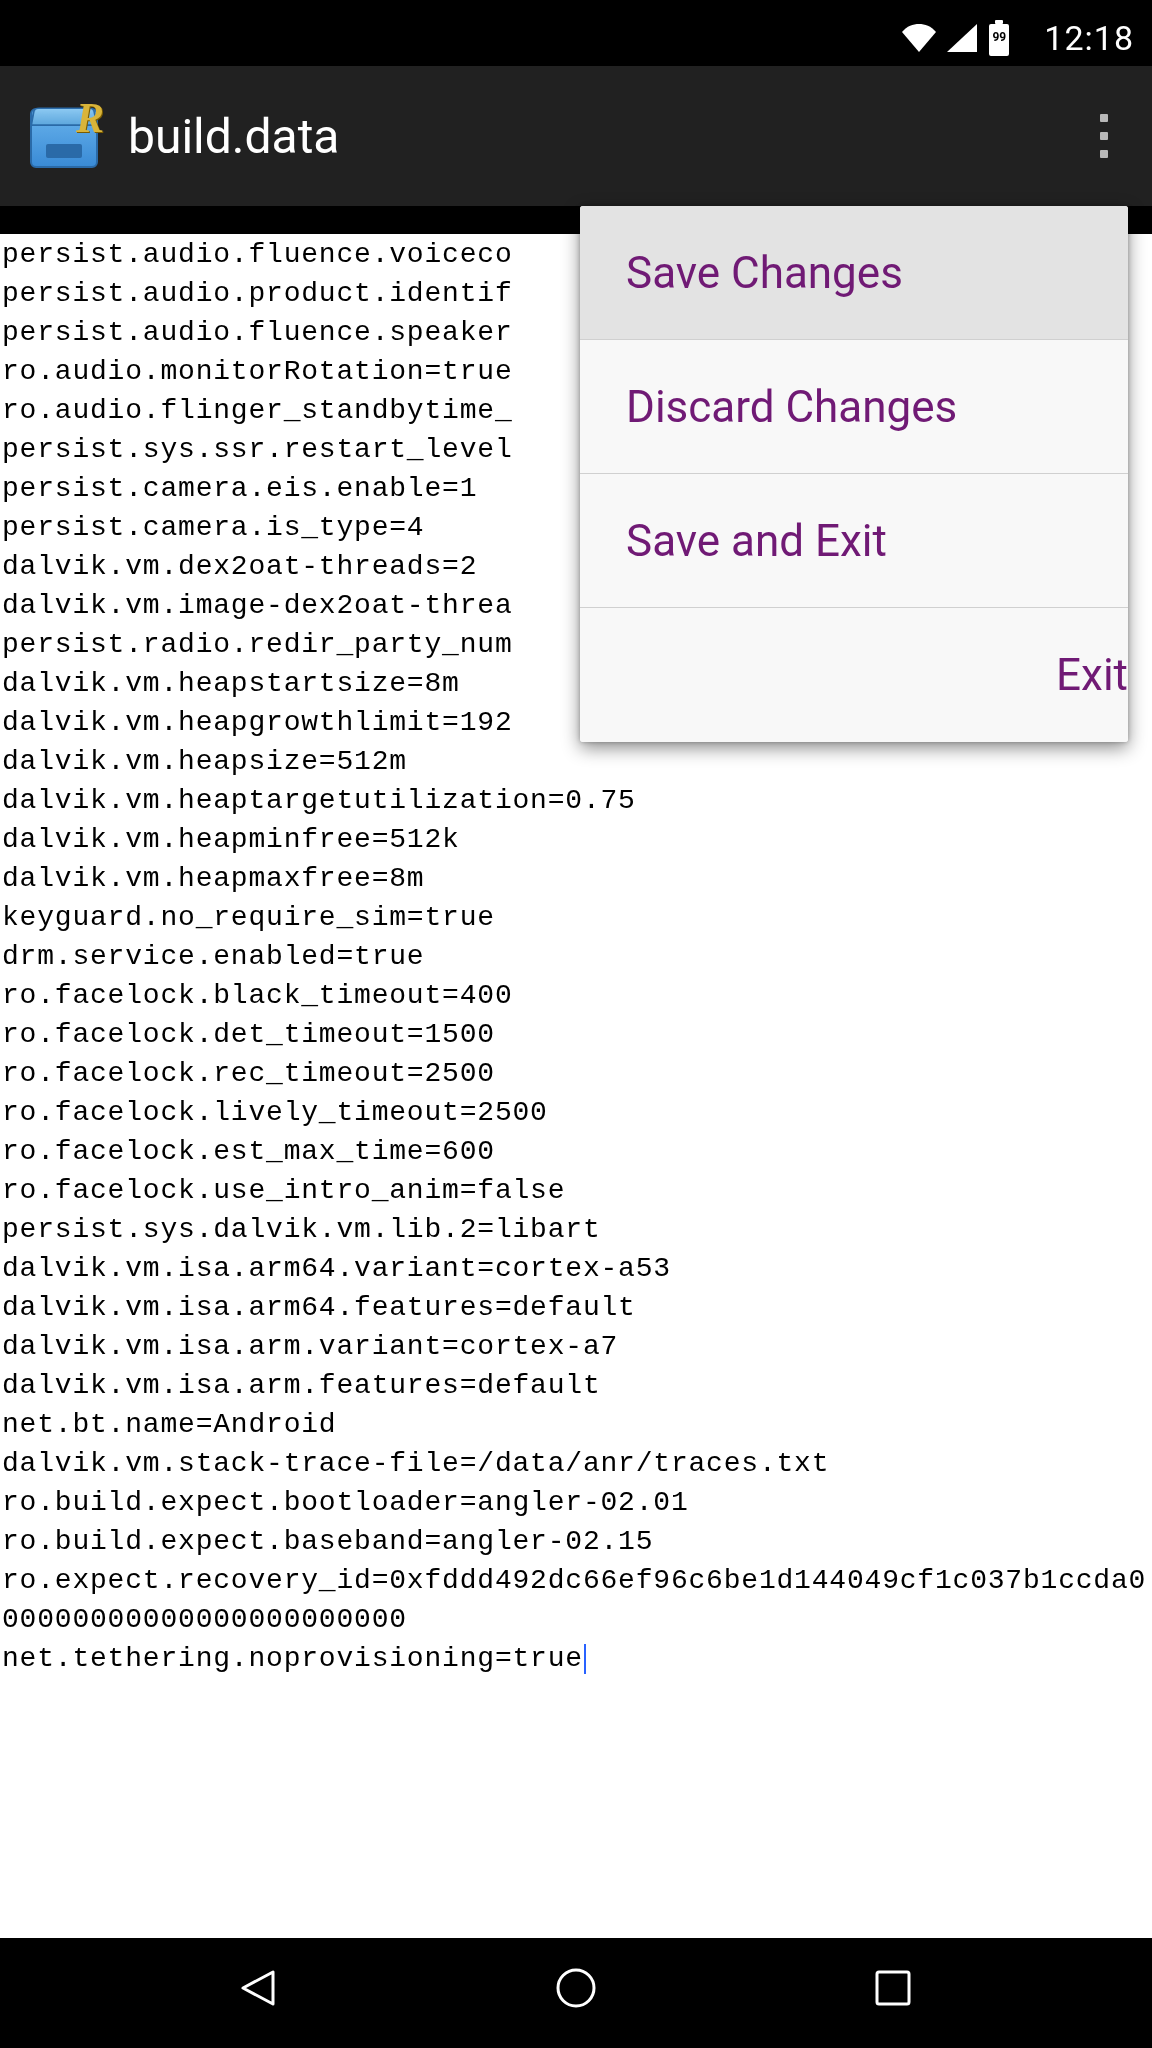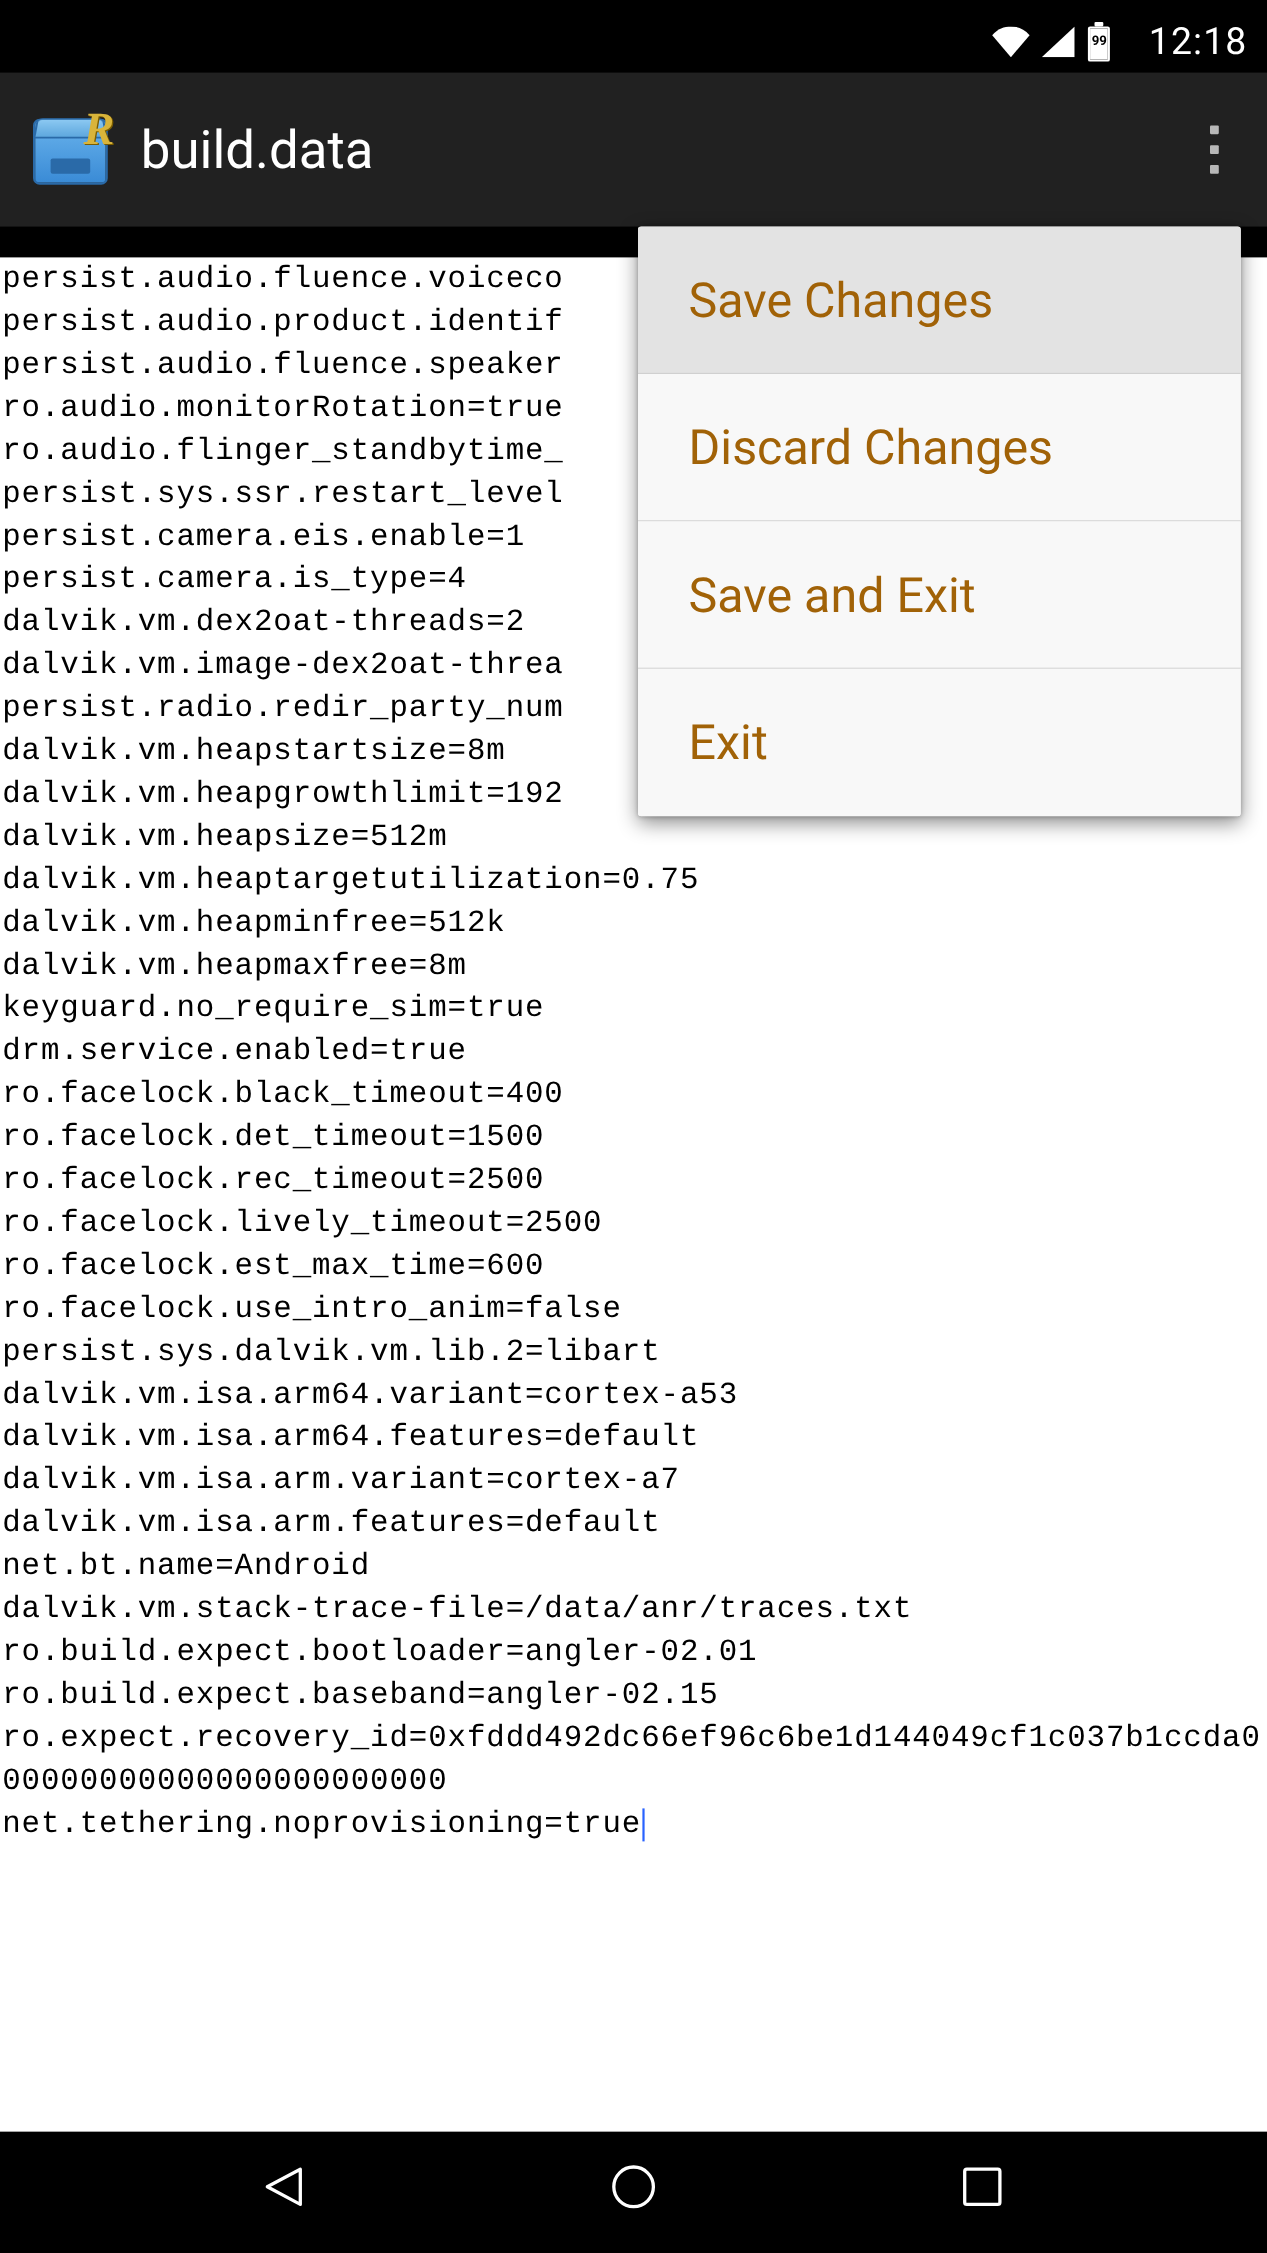--- a/index.html
+++ b/index.html
@@ -30,22 +30,22 @@
   .overflow-dots { display: flex; flex-direction: column; gap: 10px; }
   .overflow-dots span { width: 8px; height: 8px; background: #b8b8b8; border-radius: 1px; }
 
   
   .editor { position: absolute; top: 196px; left: 0; right: 0; bottom: 100px; background: #fff; margin-top: 28px; }
   .editor pre { font-family: "Courier New", monospace; font-size: 28px; line-height: 39px; letter-spacing: 0.8px; color: #000; white-space: pre-wrap; word-break: break-all; padding: 1px 2px; font-weight: 500; }
   .cursor { display: inline-block; width: 2px; height: 30px; background: #2962ff; vertical-align: text-bottom; margin-left: 1px; }
 
   
   .menu { position: absolute; top: 196px; right: 24px; width: 548px; background: #f5f5f5; box-shadow: 0 6px 18px rgba(0,0,0,0.45), 0 0 4px rgba(0,0,0,0.25); border-radius: 3px; overflow: hidden; }
-  .menu-item { height: 134px; display: flex; align-items: center; padding-left: 46px; font-size: 44px; color: #a16207; border-bottom: 1px solid #d0d0d0; cursor: pointer; background: #f8f8f8; }
-  .menu-item:last-child { border-bottom: none; }
+  .menu-item { height: 134px; display: flex; align-items: center; padding-left: 46px; font-size: 44px; color: #701a75; border-bottom: 1px solid #d0d0d0; cursor: pointer; background: #f8f8f8; }
+  .menu-item:last-child { border-bottom: none; justify-content: flex-end; }
   .menu-item.hover { background: #e3e3e3; }
 
   
   .navbar { position: absolute; left: 0; right: 0; bottom: 0; height: 100px; background: #000; display: flex; align-items: center; justify-content: space-around; padding: 0 100px; }
   .nav-btn { width: 80px; height: 60px; display: flex; align-items: center; justify-content: center; cursor: pointer; }
   .nav-btn svg { display: block; }
 </style>
 </head>
 <body>
 

